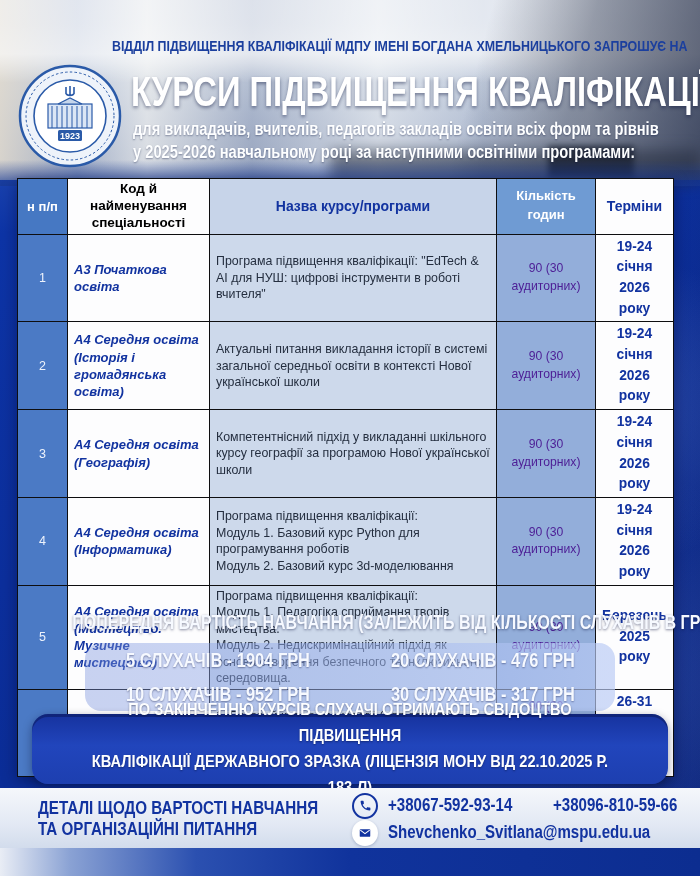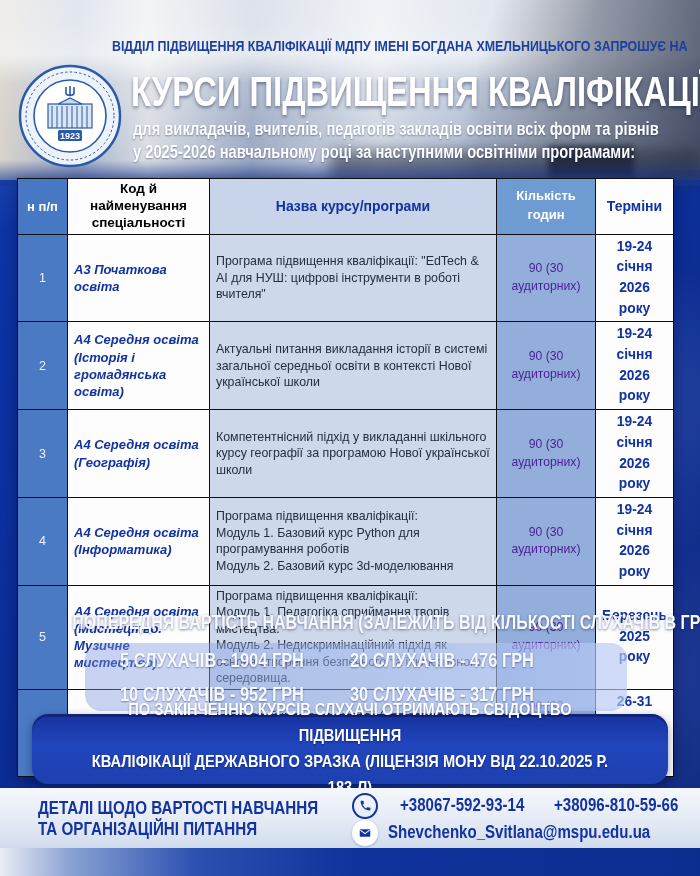--- a/index.html
+++ b/index.html
@@ -59,21 +59,21 @@
   th.c-hours{background:#6f9bd3;color:#fff;font-size:13px;}
   .c-term{background:#fdfdfe;color:#1233a0;font-weight:bold;text-align:center;font-size:13.8px;line-height:1.5;white-space:pre-line;}
   th.c-term{font-size:14px;}
 
   
   .price-head{top:611px;}
   .price-head .sx{transform:scaleX(.82);transform-origin:center;font-size:19.5px;font-weight:bold;color:#f6f9ff;
     text-shadow:0 1px 3px rgba(8,16,60,.5);}
   .price-panel{position:absolute;left:85px;top:643px;width:530px;height:68px;border-radius:16px;
     background:linear-gradient(90deg, rgba(120,145,220,.40) 0%, rgba(160,182,238,.55) 55%, rgba(186,203,245,.68) 100%);
-    display:grid;grid-template-columns:1fr 1fr 1fr;grid-template-rows:1fr 1fr;grid-auto-flow:column;align-items:center;padding-left:12px;}
+    display:grid;grid-template-columns:1fr 1fr;grid-template-rows:1fr 1fr;grid-auto-flow:column;align-items:center;}
   .price-item{text-align:center;color:#f6f9ff;text-shadow:0 1px 2px rgba(8,16,60,.4);}
   .price-item .sx{transform:scaleX(.8);transform-origin:center;font-size:20.5px;font-weight:bold;}
 
   
   .cert{position:absolute;left:32px;top:714px;width:636px;height:70px;border-radius:16px;
     background:linear-gradient(180deg,#16329e 0%,#2145bc 45%,#1d3fb0 100%);
     box-shadow:inset 0 3px 0 rgba(0,0,25,.28), 0 3px 10px rgba(5,10,40,.4);
     display:flex;align-items:center;justify-content:center;text-align:center;}
   .cert .sx{transform:scaleX(.86);transform-origin:center;font-size:17px;font-weight:bold;color:#fdfeff;
     line-height:26px;white-space:pre-line;text-shadow:0 1px 2px rgba(5,10,40,.45);}
@@ -83,21 +83,21 @@
     background:linear-gradient(180deg,#f5f7fb 0%,#e3e9f4 60%,#d2dcec 100%);}
   .f-label{position:absolute;left:38px;top:9px;color:#1233a0;}
   .f-label div .sx{transform:scaleX(.82);transform-origin:left;font-size:18.5px;font-weight:bold;line-height:21px;}
   .f-right{position:absolute;left:352px;top:6px;display:flex;flex-direction:column;gap:4px;}
   .f-row{display:flex;align-items:center;gap:10px;height:23px;}
   .ic{width:26px;height:26px;border-radius:50%;display:flex;align-items:center;justify-content:center;flex:none;}
   .ic-phone{border:2.2px solid #1233a0;background:transparent;width:22px;height:22px;}
   .ic-mail{background:#ffffff;box-shadow:0 1px 3px rgba(20,40,100,.25);}
   .contact{color:#1233a0;font-weight:bold;}
   .contact .sx{transform:scaleX(.86);transform-origin:left;font-size:17.5px;}
-  .phones{display:flex;gap:9px;margin-left:12px;}
+  .phones{display:flex;gap:20px;}
   .bottom-bar{position:absolute;left:0;top:848px;width:700px;height:28px;
     background:linear-gradient(90deg,#e9edf5 0%,#8aa2d4 10%,#2b50b0 28%,#10339c 50%,#0c2d90 100%);}
 </style>
 </head>
 <body>
 
 <div class="poster">
   <div class="photo"></div>
   <div class="desk"></div>
   <div class="monitor"></div>

